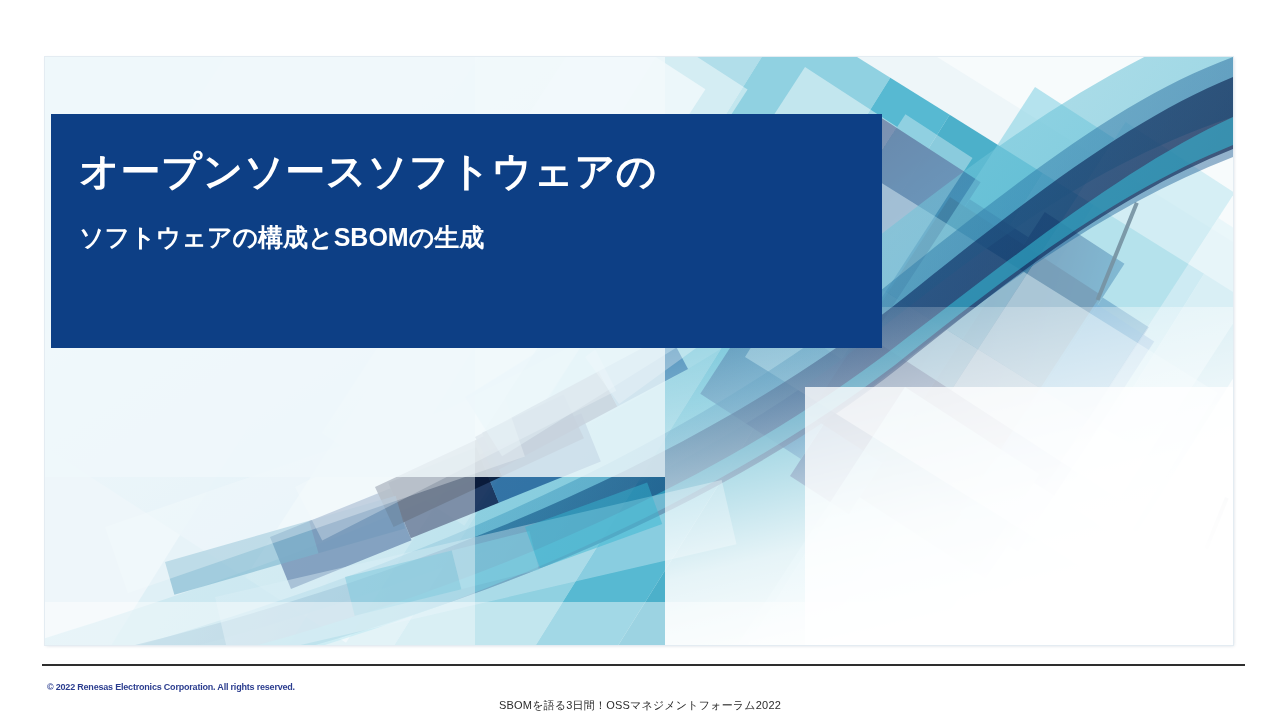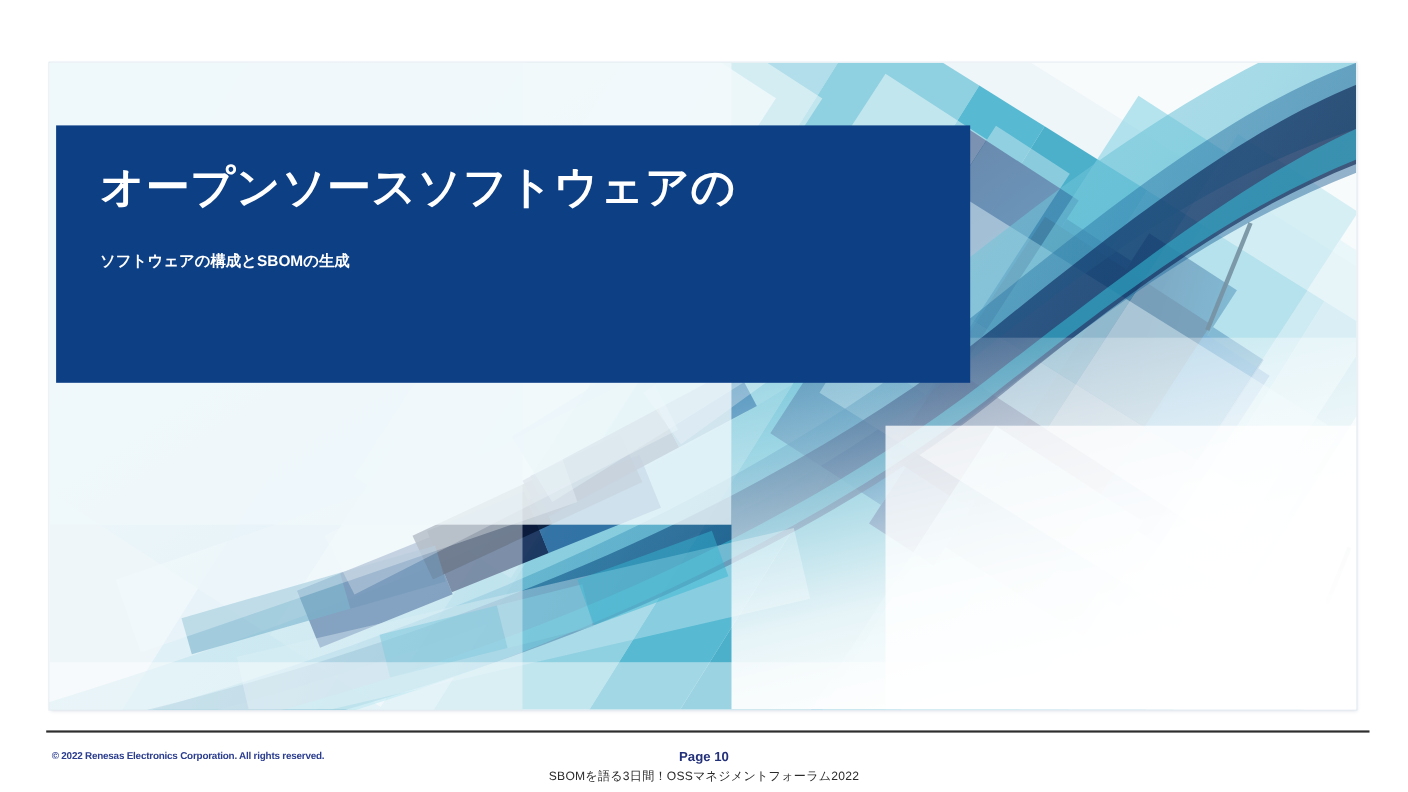--- a/index.html
+++ b/index.html
@@ -51,33 +51,32 @@
     width: 831px;
     height: 234px;
     background: #0d3f85;
     z-index: 5;
   }
   .title-inner {
     position: absolute;
     left: 28px;
     top: 20px;
     right: 18px;
-    margin-left: 12px;
   }
   .title-line {
     color: #ffffff;
     font-size: 40px;
     font-weight: 700;
     line-height: 74px;
     letter-spacing: 0.5px;
     white-space: nowrap;
   }
   .subtitle-line {
     color: #ffffff;
-    font-size: 14px;
+    font-size: 25px;
     font-weight: 700;
     line-height: 30px;
     margin-top: 14px;
     letter-spacing: 0px;
     white-space: nowrap;
   }
 
   
   .footer-rule {
     position: absolute;
@@ -337,18 +336,17 @@
     <div class="title-inner">
       <div class="title-line">オープンソースソフトウェアの</div>
       <div class="subtitle-line">ソフトウェアの構成とSBOMの生成</div>
     </div>
   </div>
 
   <div class="footer-rule"></div>
 
   <div class="footer">
     <div class="copyright">© 2022 Renesas Electronics Corporation. All rights reserved.</div>
-    <div class="page-number">Page 10</div>
     <div class="event-name">SBOMを語る3日間！OSSマネジメントフォーラム2022</div>
 
   </div>
 
 </div>
 
 </body></html>

